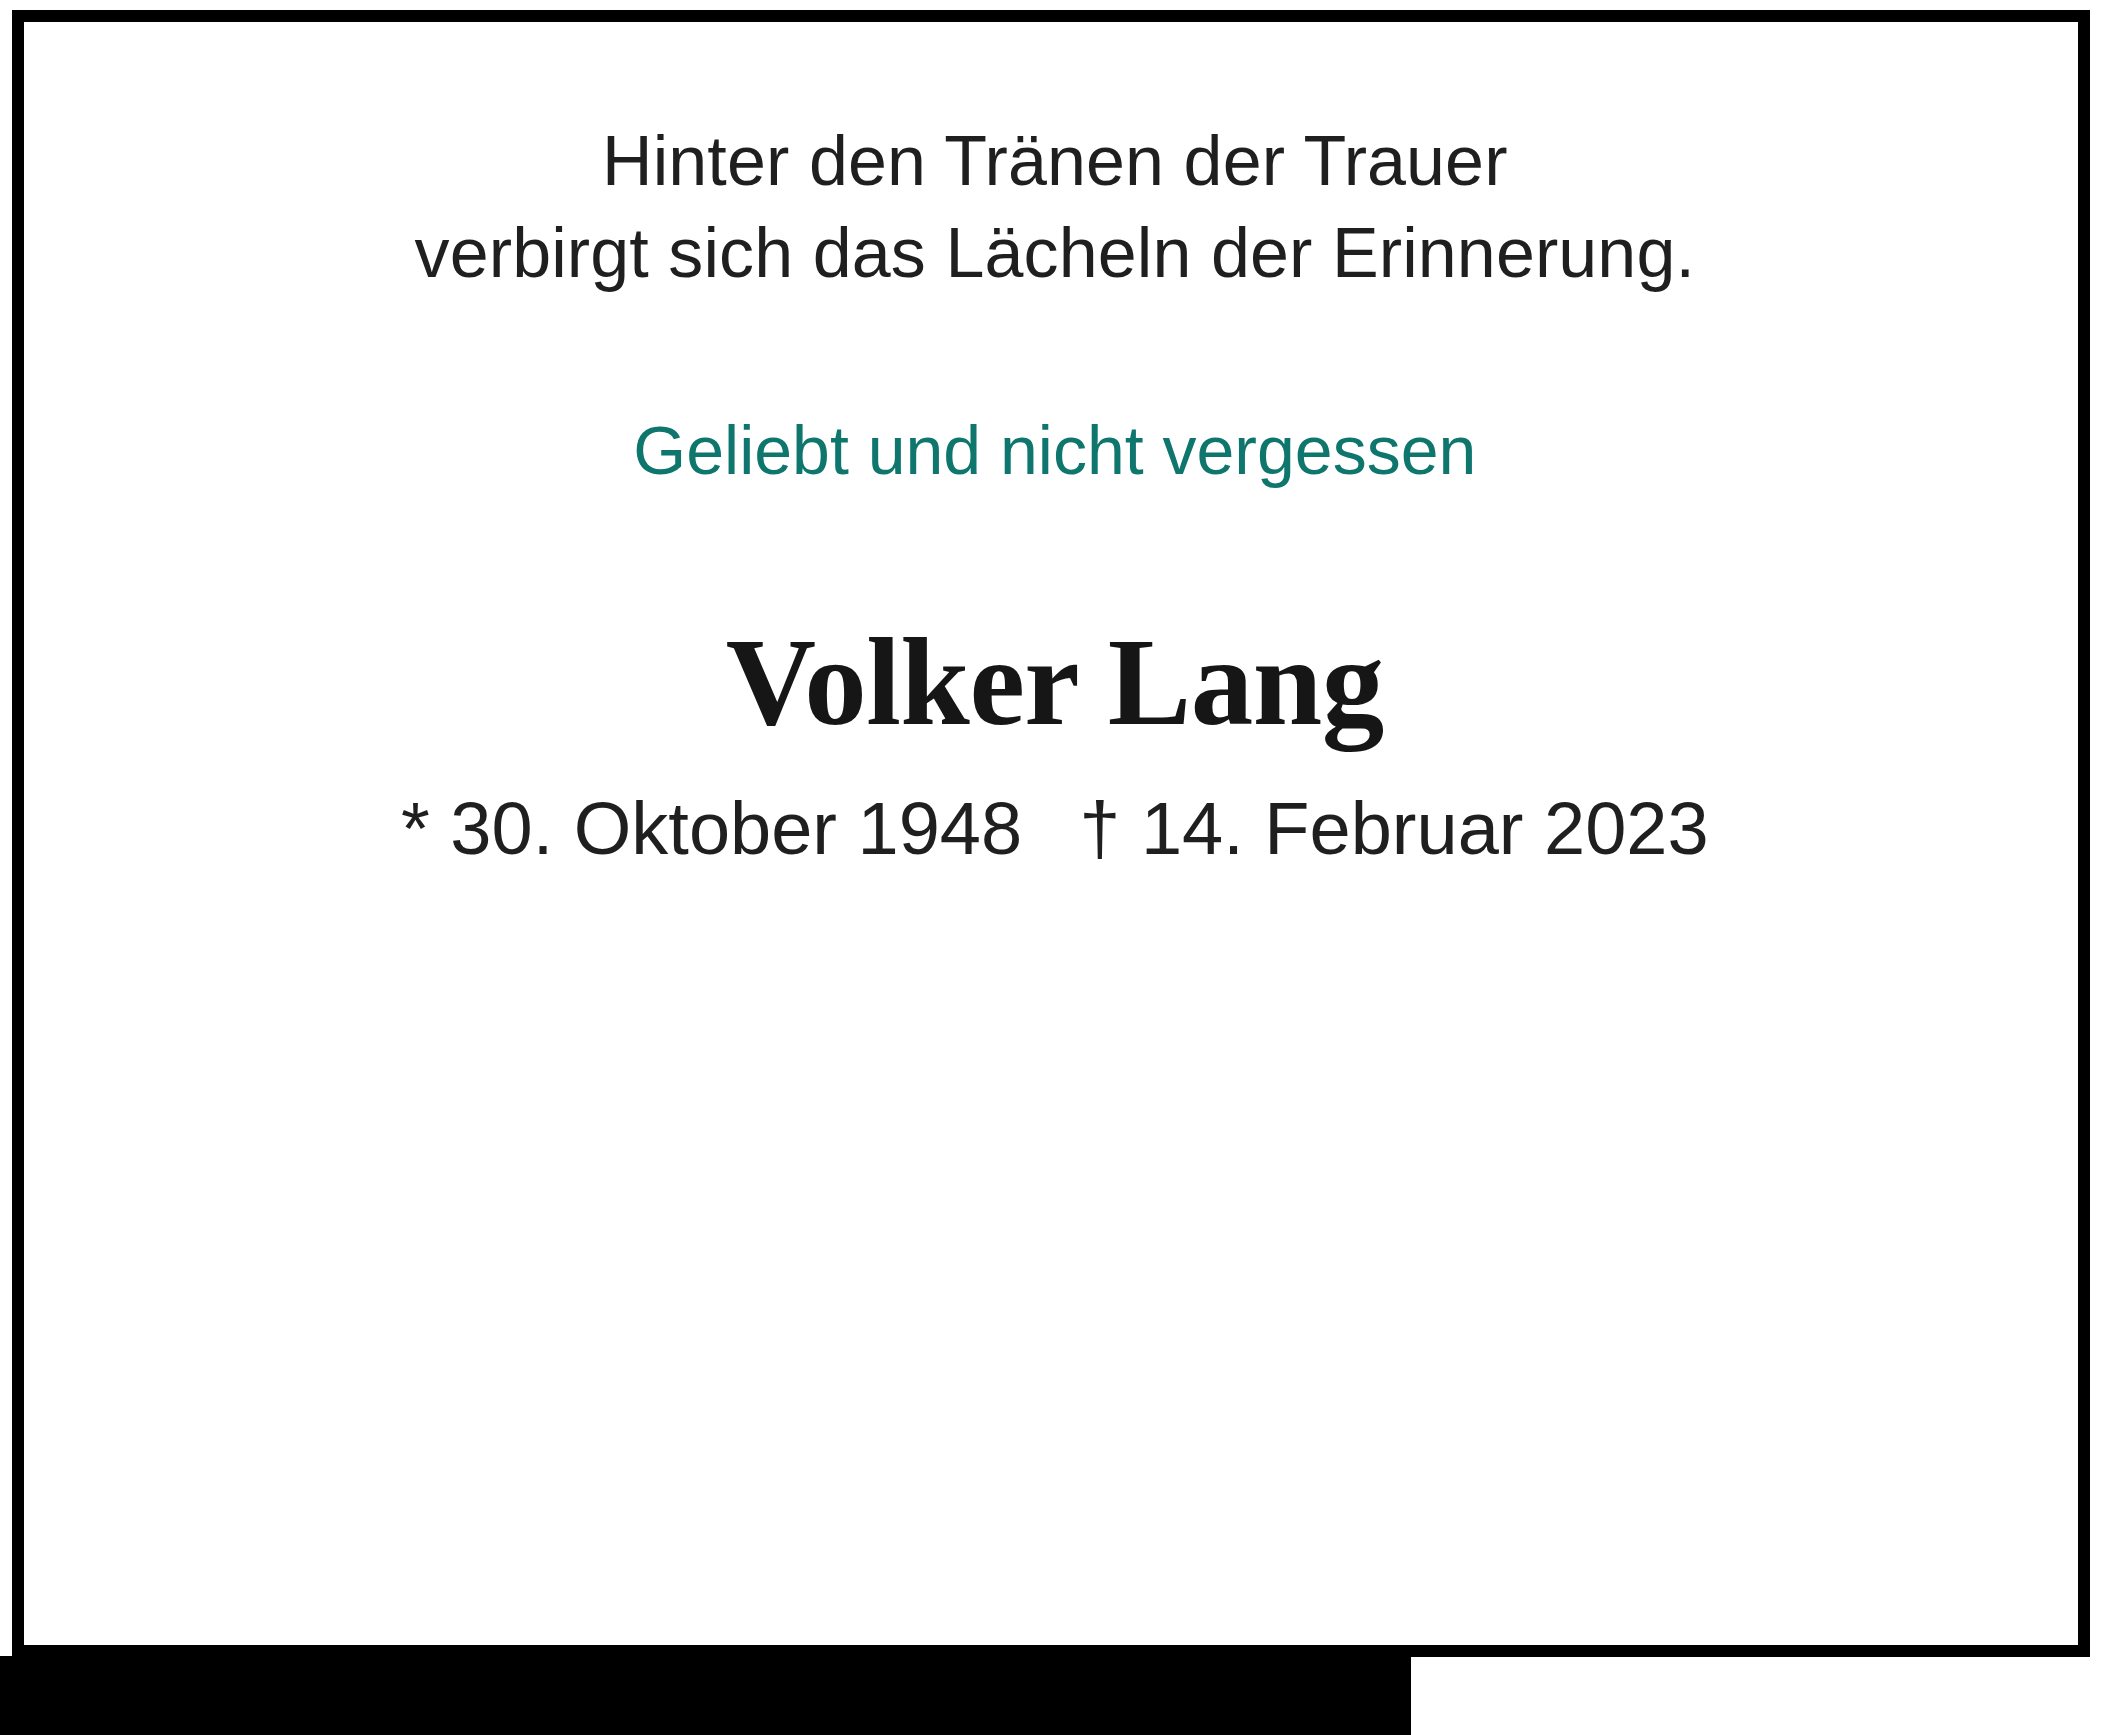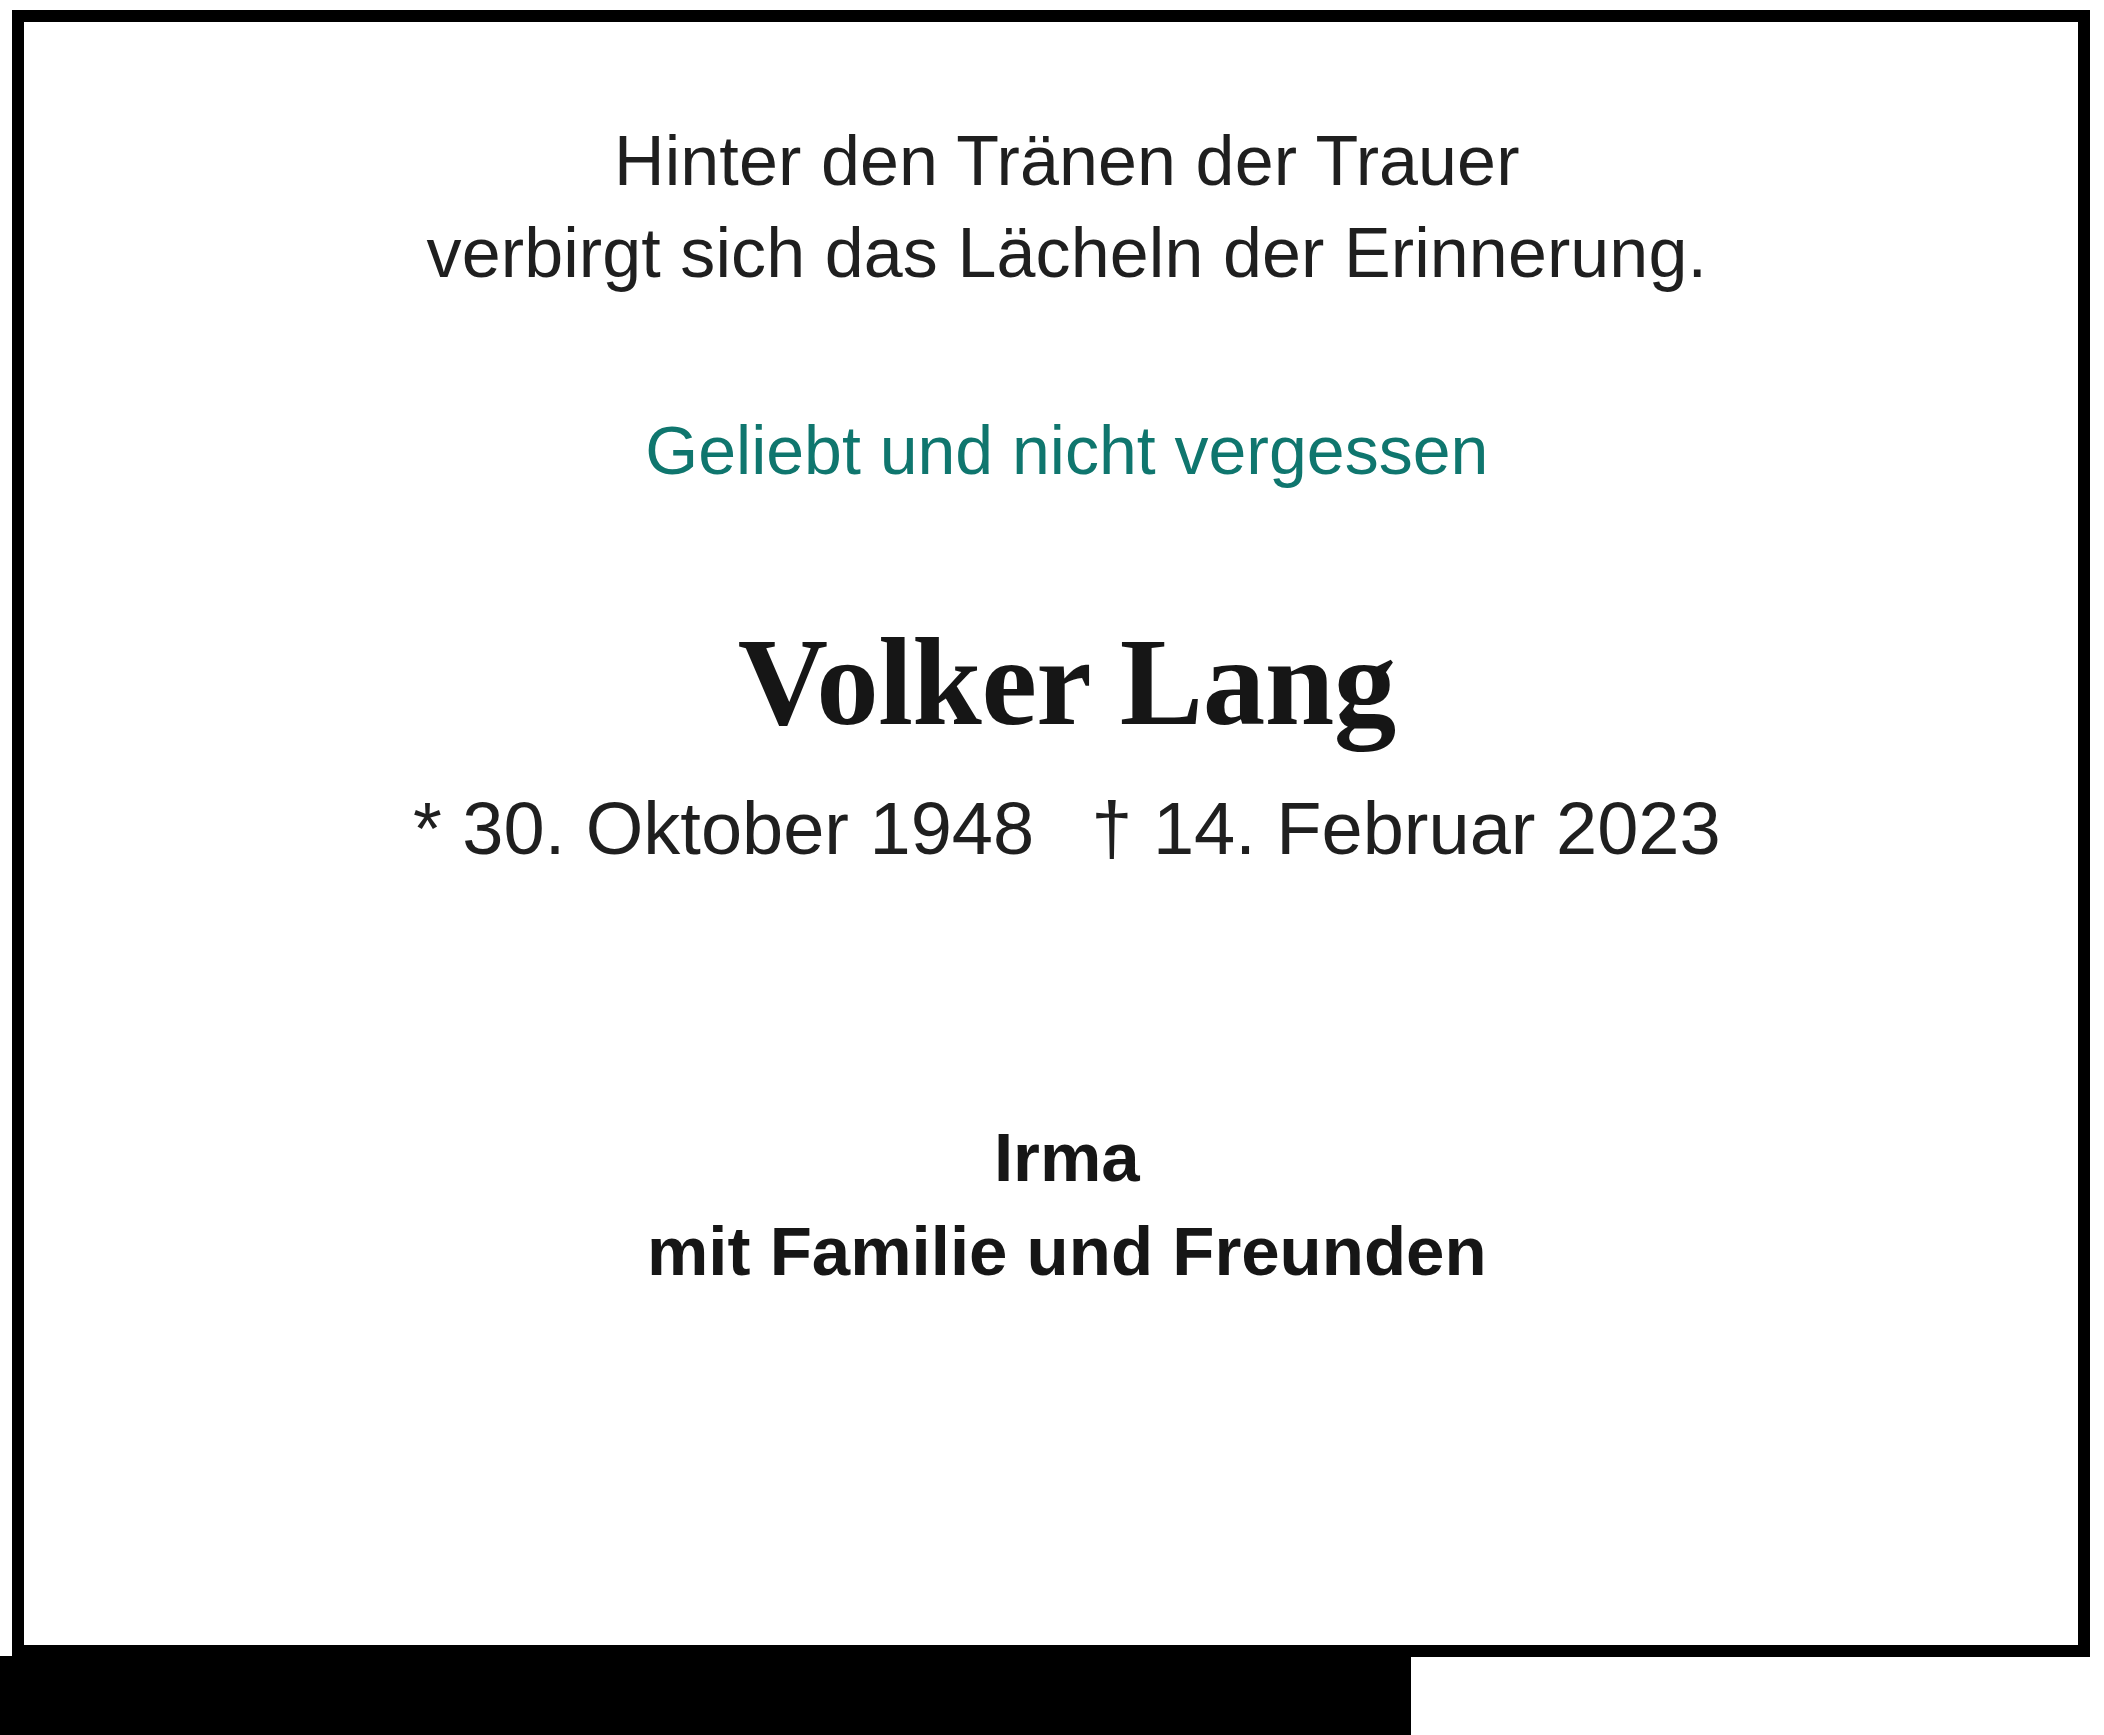--- a/index.html
+++ b/index.html
@@ -34,21 +34,21 @@
     top: 9.8px;
     width: 2078px;
     height: 1647px;
     border: 12.7px solid #000000;
     background: #ffffff;
     box-sizing: border-box;
   }
 
   .notice-inner {
     position: absolute;
-    left: 16px;
+    left: 4px;
     top: 0;
     width: 100%;
     height: 100%;
     box-sizing: border-box;
     padding: 93px 88px 0 88px;
     text-align: center;
   }
 
   .verse {
     font-size: 70px;
@@ -128,24 +128,20 @@
       </div>
 
       <div class="memorial-line">Geliebt und nicht vergessen</div>
 
       <div class="deceased-name">Volker Lang</div>
 
       <div class="dates">
         <span>* 30. Oktober 1948</span><span class="date-gap"></span><span>† 14. Februar 2023</span>
       </div>
 
-      <div class="survivors">
-        <span class="line">Irma</span>
-        <span class="line">mit Familie und Freunden</span>
-      </div>
 
     </div>
   </div>
 
   <div class="bottom-bar"></div>
 
 </div>
 
 
 </body></html>

